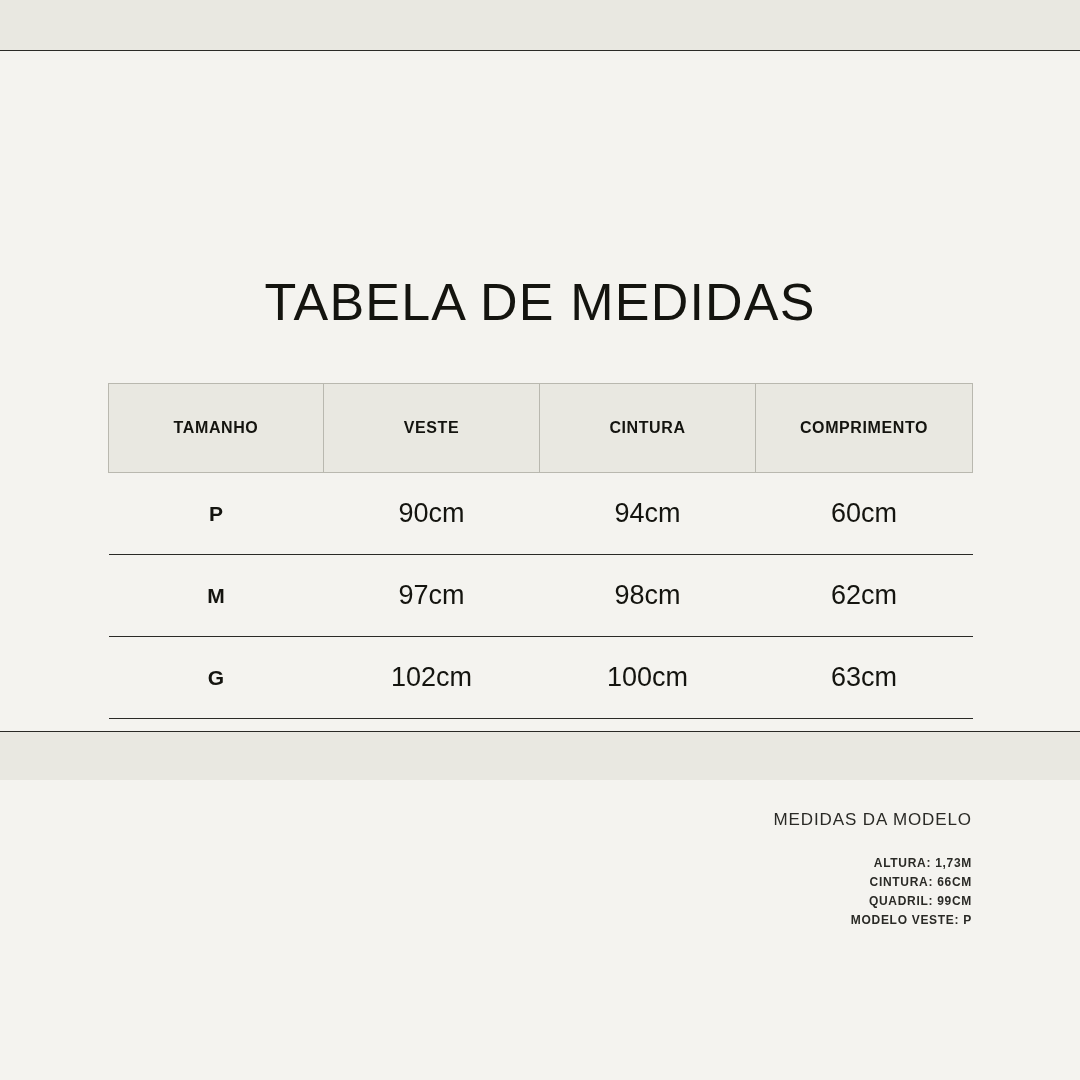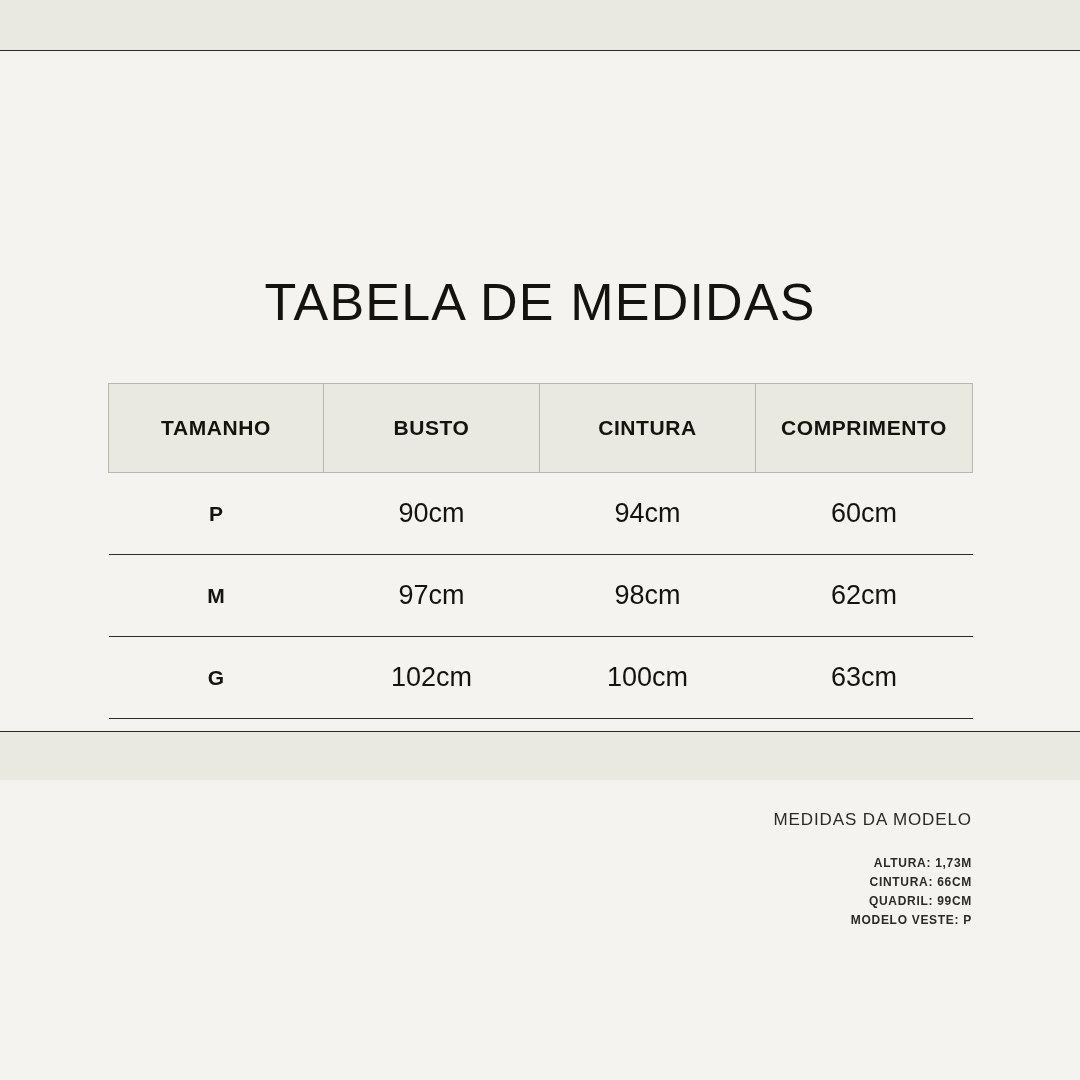--- a/index.html
+++ b/index.html
@@ -65,21 +65,21 @@
     width: 864px;
   }
   table.size-table {
     border-collapse: collapse;
     width: 864px;
     table-layout: fixed;
   }
   table.size-table thead th {
     background: #e9e8e1;
     border: 1px solid #b9b8af;
-    font-size: 21px;
+    font-size: 16px;
     font-weight: bold;
     letter-spacing: 0.6px;
     height: 86px;
     vertical-align: middle;
     color: #14140f;
   }
   table.size-table tbody td {
     border-bottom: 1px solid #2a2a26;
     height: 79px;
     text-align: center;
@@ -132,21 +132,21 @@
       <table class="size-table">
         <colgroup>
           <col class="c1">
             <col class="c2">
             <col class="c3">
             <col class="c4">
         </colgroup>
         <thead>
           <tr>
             <th>TAMANHO</th>
-            <th>BUSTO</th>
+            <th>VESTE</th>
             <th>CINTURA</th>
             <th>COMPRIMENTO</th>
           </tr>
         </thead>
         <tbody>
           <tr>
             <td class="size-cell">P</td>
             <td>90cm</td>
             <td>94cm</td>
             <td>60cm</td>

